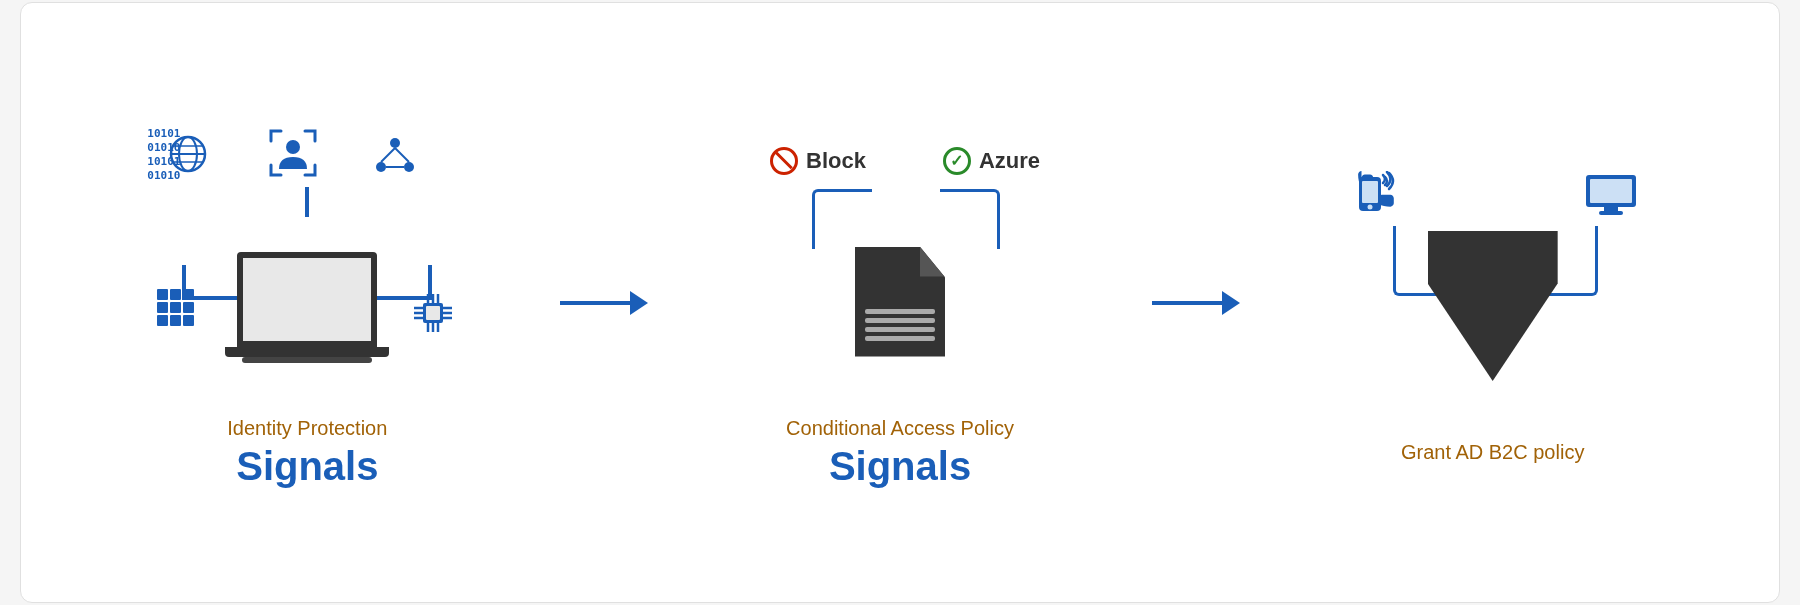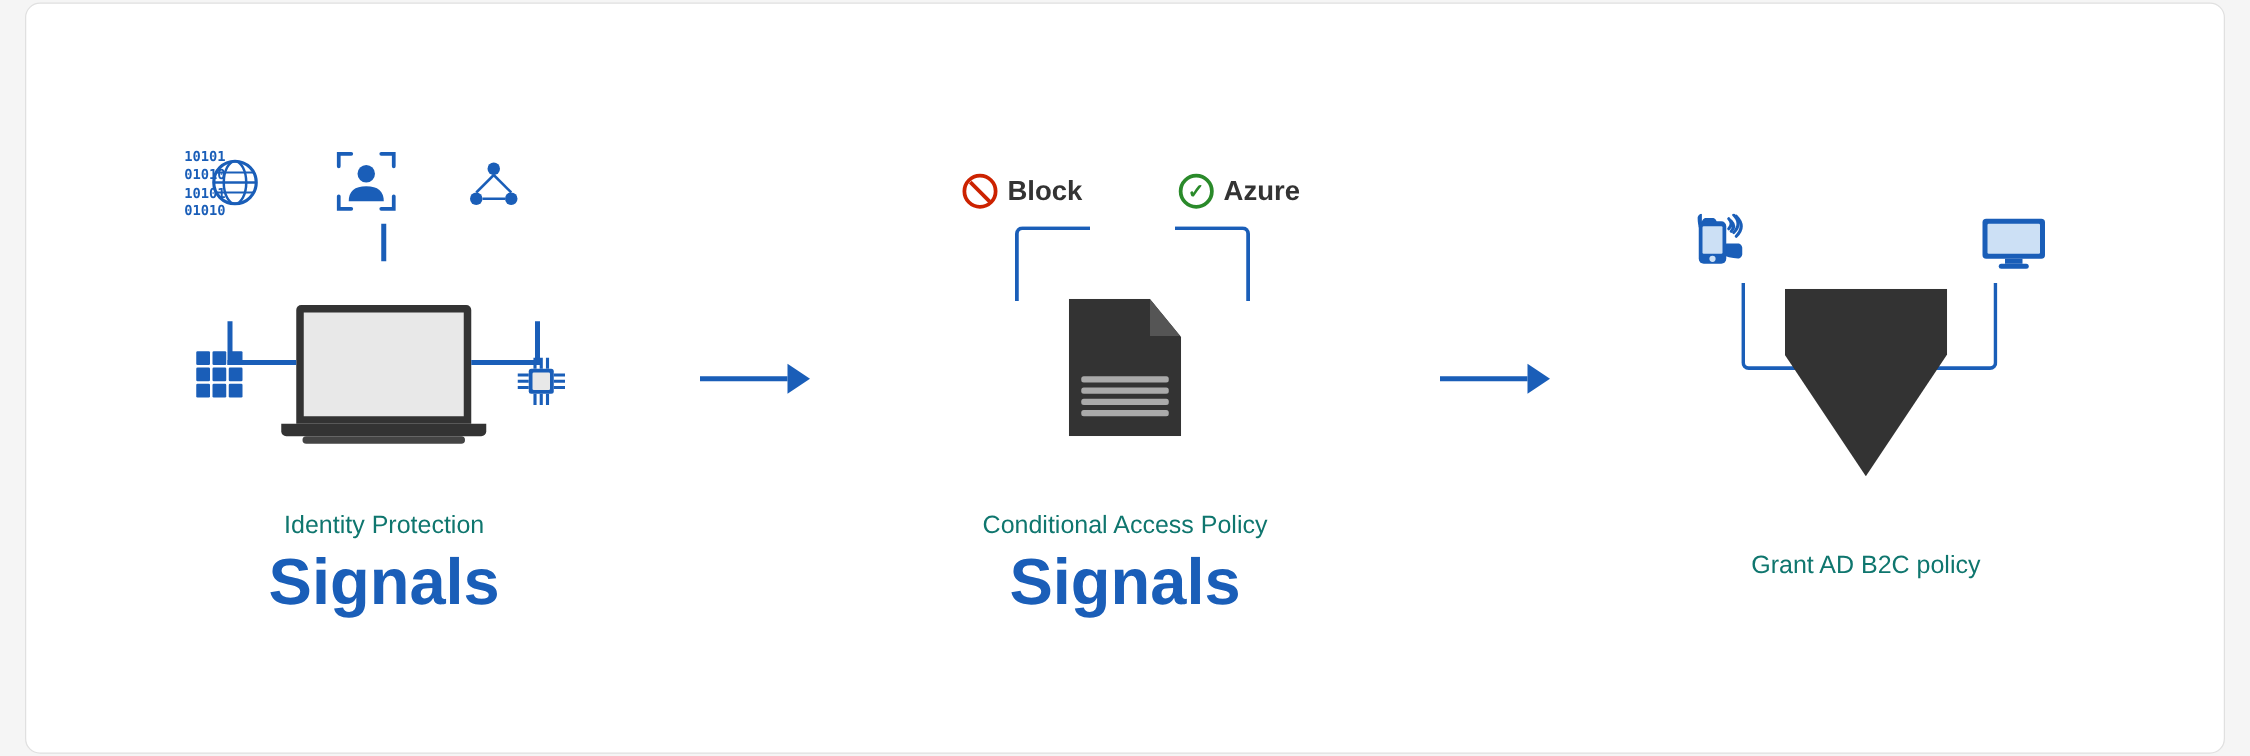--- a/index.html
+++ b/index.html
@@ -57,27 +57,27 @@
     .arrow-head {
       width: 0;
       height: 0;
       border-top: 12px solid transparent;
       border-bottom: 12px solid transparent;
       border-left: 18px solid #1a5eb8;
     }
     
     .label-subtitle {
       font-size: 20px;
-      color: #0f766e;
+      color: #a16207;
       margin-top: 20px;
       text-align: center;
       font-weight: 400;
     }
     .label-title {
-      font-size: 52px;
+      font-size: 40px;
       color: #1a5eb8;
       font-weight: 700;
       text-align: center;
       margin-top: 4px;
     }
 
     
     .signals-graphic {
       position: relative;
       width: 320px;

